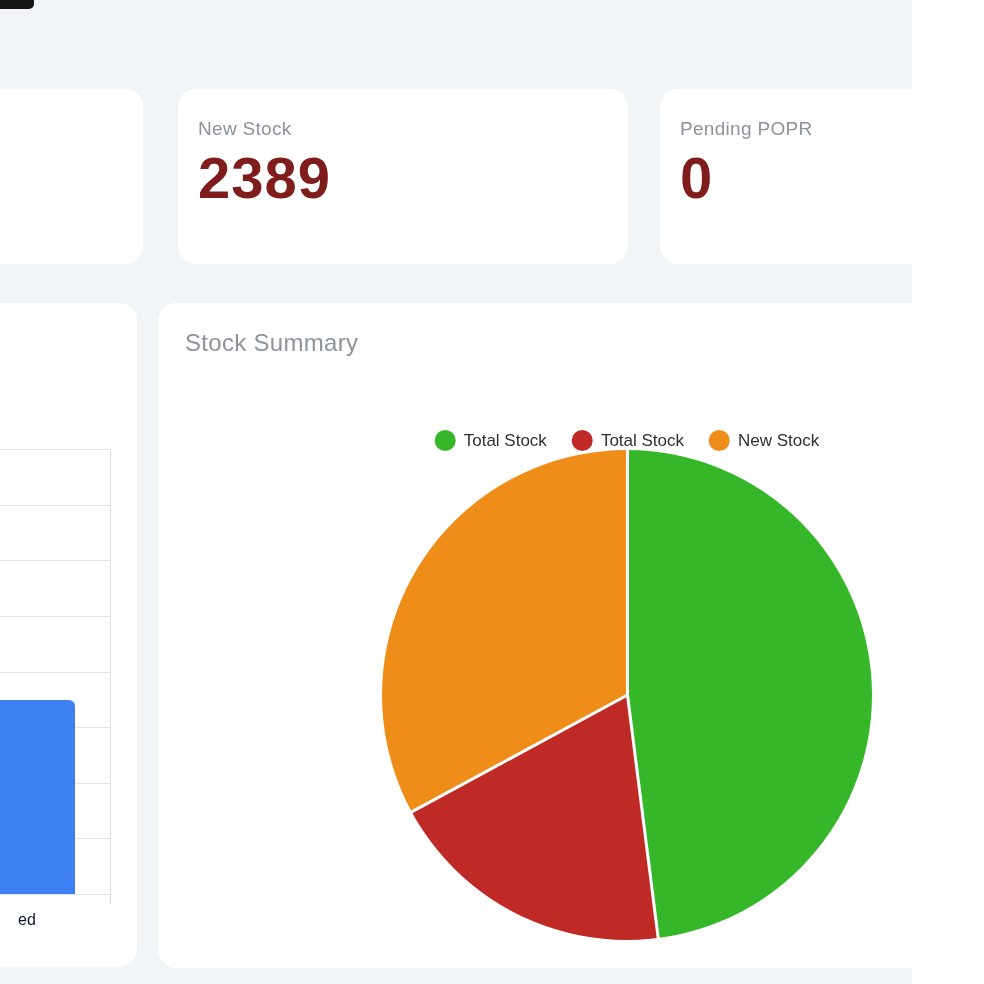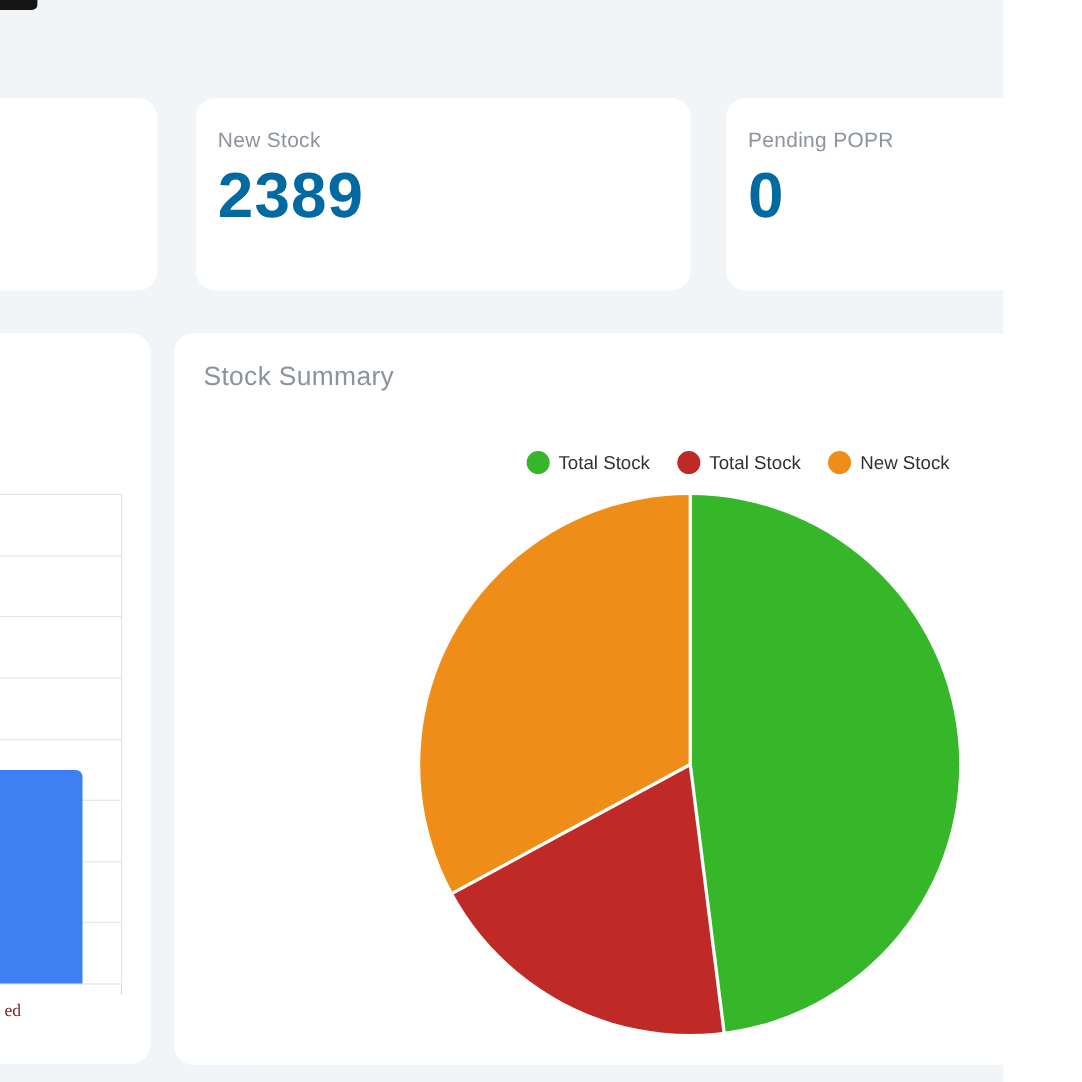--- a/index.html
+++ b/index.html
@@ -11,37 +11,37 @@
   .card{position:absolute;background:#ffffff;border-radius:18px;}
   
   #corner-frag{position:absolute;left:0;top:0;width:34px;height:9px;background:#141414;border-radius:0 0 5px 0;}
   
   .stat-card{top:89px;height:175px;}
   #card-left-partial{left:-80px;width:223px;}
   #card-new-stock{left:178px;width:450px;}
   #card-pending{left:660px;width:345px;}
   .stat-inner{padding:29px 0 0 20px;}
   .stat-label{font-size:19px;color:#8c939d;font-weight:500;letter-spacing:.3px;}
-  .stat-value{margin-top:8px;font-size:58px;line-height:1.05;font-weight:bold;color:#0369a1;letter-spacing:1px;}
+  .stat-value{margin-top:8px;font-size:58px;line-height:1.05;font-weight:bold;color:#7f1d1d;letter-spacing:1px;}
   
   #card-barchart{left:-343px;top:303px;width:480px;height:664px;}
   #bar-plot{
     position:absolute;left:-150px;top:449px;width:260px;height:445px;
     border-right:1px solid #e3e3e3;
   }
   .gridline{position:absolute;left:0;width:100%;height:1px;background:#e3e3e3;}
   #bar{position:absolute;left:110px;bottom:0;width:115px;background:#3e7ff4;border-radius:6px 6px 0 0;}
   #bar-tick{position:absolute;left:110px;top:894px;width:1px;height:10px;background:#d7d7d7;}
-  #bar-xlabel{position:absolute;left:4px;top:911px;font-size:16px;color:#7f1d1d;font-family:Liberation Serif, serif;}
+  #bar-xlabel{position:absolute;left:18px;top:911px;font-size:16px;color:#0f172a;}
   
   #card-summary{left:158px;top:303px;width:822px;height:665px;}
   #summary-title{position:absolute;left:27px;top:26px;font-size:24px;font-weight:normal;color:#8c939d;letter-spacing:.3px;}
   #chart-legend{
-    position:absolute;left:627px;top:410px;transform:translateX(-50%);
-    display:flex;align-items:center;gap:25px;white-space:nowrap;margin-left:44px;
+    position:absolute;left:627px;top:430px;transform:translateX(-50%);
+    display:flex;align-items:center;gap:25px;white-space:nowrap;
   }
   .legend-item{display:flex;align-items:center;gap:8px;cursor:pointer;}
   .legend-dot{width:21px;height:21px;border-radius:50%;}
   .legend-label{font-size:17px;color:#2d3137;}
   #pie{position:absolute;left:382px;top:450px;width:490px;height:490px;border-radius:50%;}
   .pie-sep{
     position:absolute;left:625.5px;top:695px;width:3px;height:247px;
     background:#ffffff;transform-origin:50% 0;
   }
 </style>

